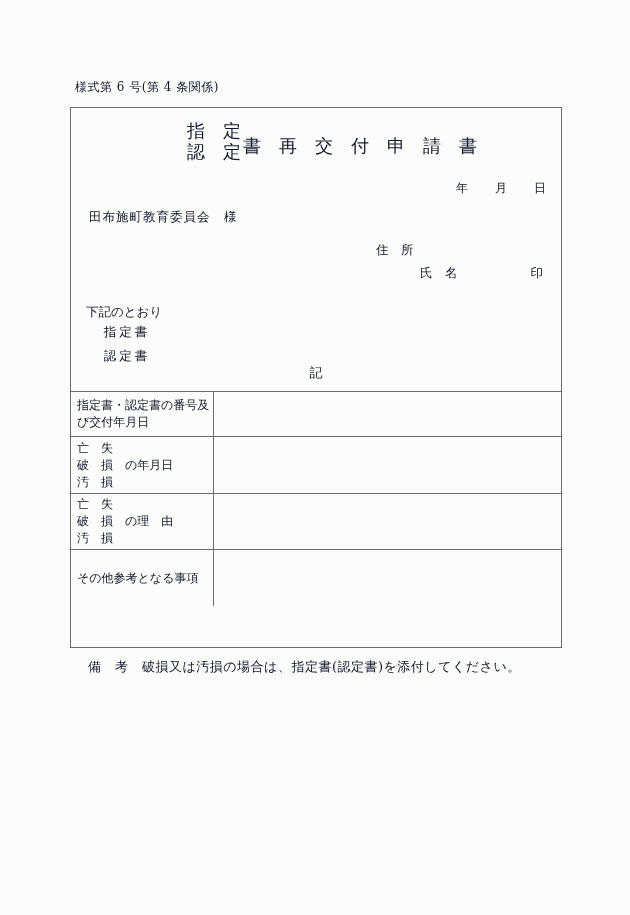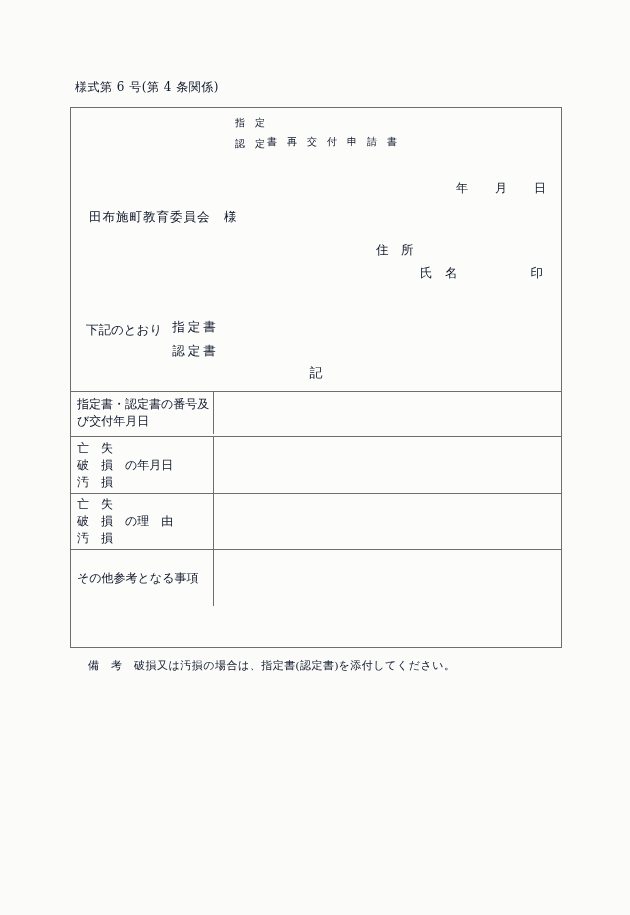--- a/index.html
+++ b/index.html
@@ -35,26 +35,26 @@
   }
   .top-section {
     position: relative;
     width: 100%;
     height: 283px;
     box-sizing: border-box;
   }
   .title-row {
     position: absolute;
     top: 8px;
-    left: 0;
+    left: 16px;
     width: 100%;
     display: flex;
     justify-content: center;
-    align-items: center;
-    font-size: 10px;
+    align-items: flex-end;
+    font-size: 18px;
   }
   .title-options {
     display: flex;
     flex-direction: column;
     gap: 7px;
     margin-right: 2px;
   }
   .title-option {
     line-height: 14px;
     white-space: pre;
@@ -102,27 +102,28 @@
     right: 18px;
     font-size: 12.5px;
   }
   .body-row {
     position: absolute;
     top: 196px;
     left: 15px;
     display: flex;
     align-items: center;
     font-size: 12.5px;
+    flex-direction: column;
   }
   .body-prefix { white-space: pre; }
   .cert-options {
     display: flex;
     flex-direction: column;
     gap: 11px;
-    margin: 16px 4px 0 10px;
+    margin: 4px 4px 0 10px;
   }
   .cert-option {
     line-height: 13px;
     letter-spacing: 3px;
     white-space: pre;
   }
   .body-suffix { white-space: pre; }
   .record-heading {
     position: absolute;
     top: 256px;
@@ -151,31 +152,30 @@
     font-size: 12px;
     line-height: 17px;
     display: flex;
     align-items: center;
     white-space: pre-line;
   }
   .cell-value {
     flex: 1;
   }
   .row-h-44 { height: 44px; }
-  .row-h-45 { height: 45px; flex-direction: column; }
+  .row-h-45 { height: 45px; }
   .row-h-57 { height: 57px; }
   .row-h-56 { height: 56px; }
   .note {
     position: absolute;
     left: 88px;
     top: 658px;
-    font-size: 11px;
+    font-size: 13px;
     white-space: pre;
     letter-spacing: 0.5px;
-    font-family: Liberation Serif, serif;
   }
 </style>
 </head>
 <body>
 
 <div class="page">
 
   <div class="form-number">様式第 6 号(第 4 条関係)</div>
 
   <div class="form-box">

